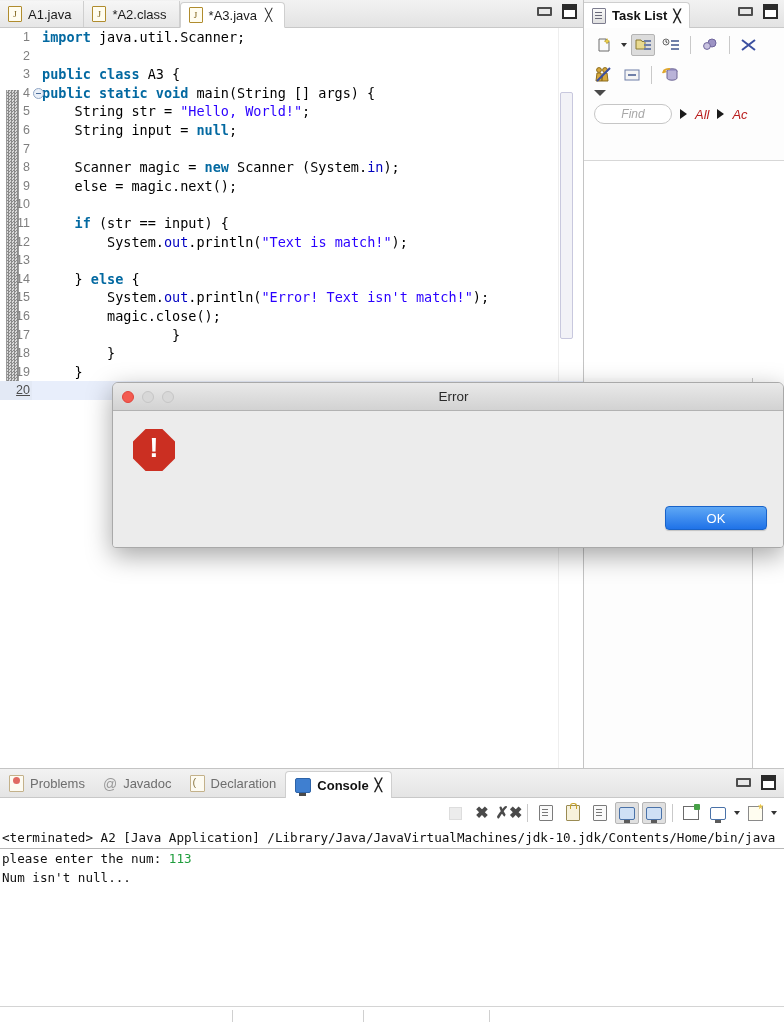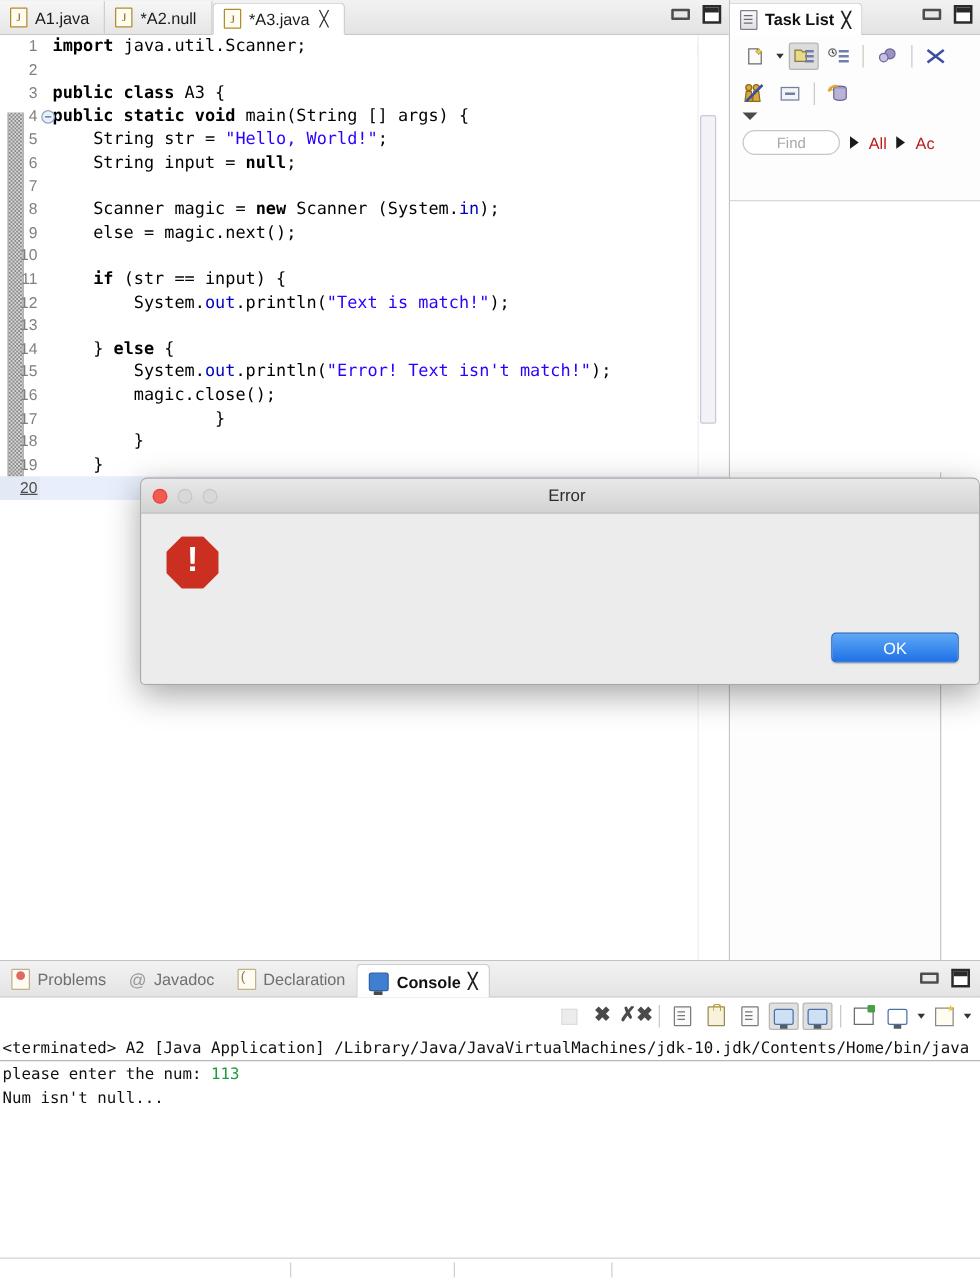--- a/index.html
+++ b/index.html
@@ -143,21 +143,21 @@
     flex: 1;
     padding-left: 10px;
     color: #111111;
   }
   .cline.hl { background: transparent; }
   .cline.hl .src {
     background: #e8eefb;
   }
   .cline.numhl .num { background: #e3e9f5; }
 
-  .kw  { color: #000000; font-weight: bold; }
+  .kw  { color: #0369a1; font-weight: bold; }
   .str { color: #2a00ff; }
   .fld { color: #0000c0; }
   .plain { color: #000000; }
 
   .fold-marker {
     position: absolute;
     left: 33px;
     width: 11px; height: 11px;
     border: 1px solid #8fa5c4;
     border-radius: 50%;
@@ -267,20 +267,21 @@
   .tri-down {
     width: 0; height: 0;
     border-left: 6px solid transparent;
     border-right: 6px solid transparent;
     border-top: 6px solid #4a4a4a;
   }
   .tl-findrow {
     display: flex; align-items: center;
     gap: 8px;
     padding: 6px 0 0 10px;
+    font-style: italic;
   }
   .find-box {
     width: 78px; height: 20px;
     border: 1px solid #c6c6c6;
     border-radius: 10px;
     background: #ffffff;
     font-size: 12px;
     color: #a8a8a8;
     display: flex; align-items: center;
     justify-content: center;
@@ -567,21 +568,21 @@
 
   <div id="editor-area">
 
     <div class="tabbar">
       <div class="tab">
         <span class="jfile-icon">J</span>
         <span>A1.java</span>
       </div>
       <div class="tab">
         <span class="jfile-icon">J</span>
-        <span>*A2.null</span>
+        <span>*A2.class</span>
       </div>
       <div class="tab active">
         <span class="jfile-icon">J</span>
         <span>*A3.java</span>
         <span class="tab-close">╳</span>
       </div>
       <div class="win-btns">
         <div class="ic-min"></div>
         <div class="ic-max"></div>
       </div>

